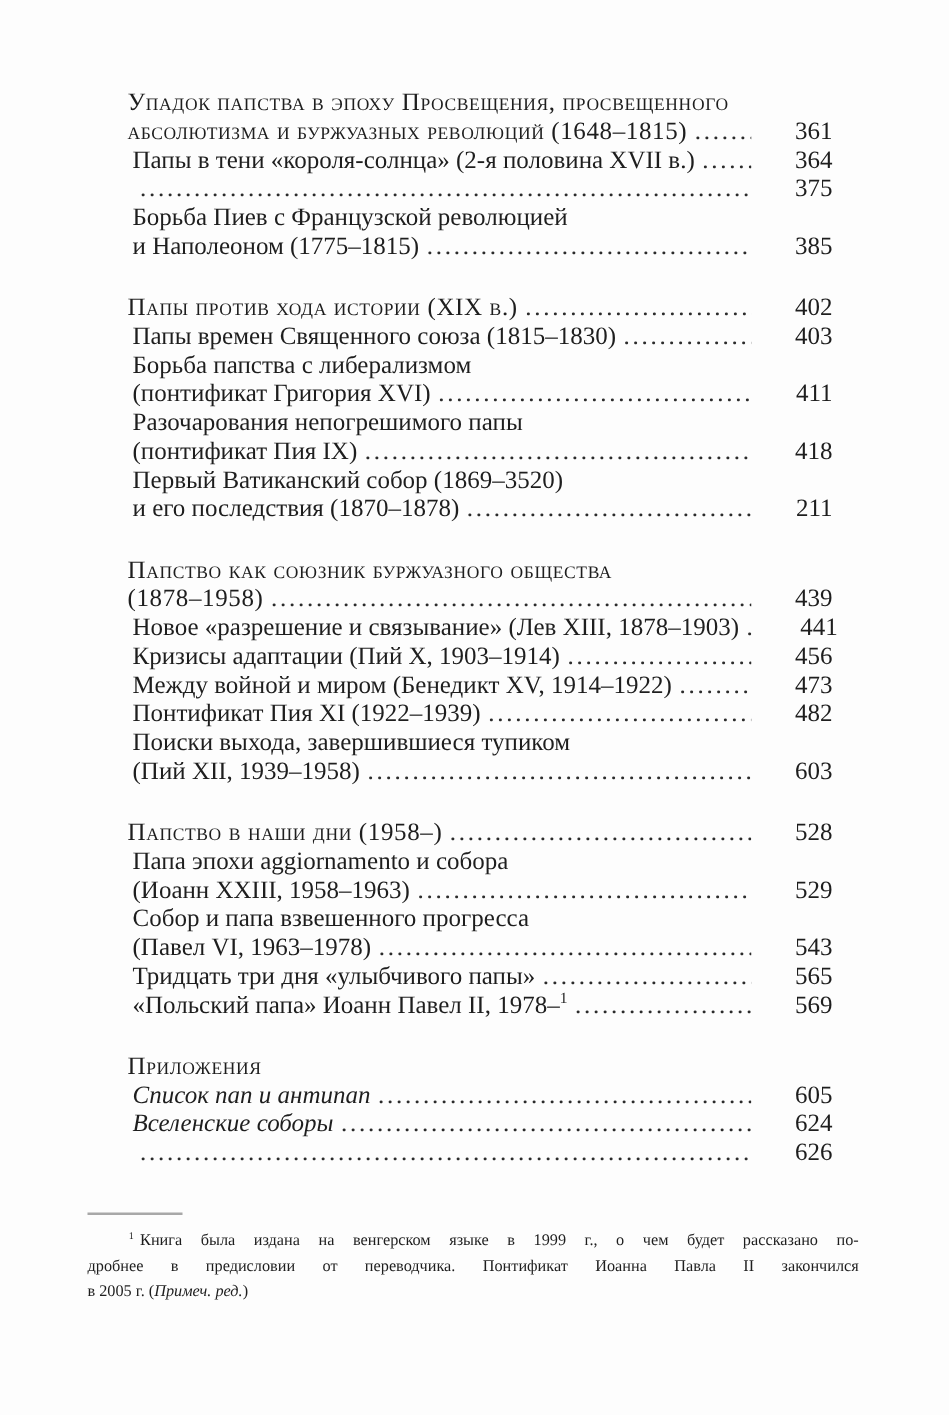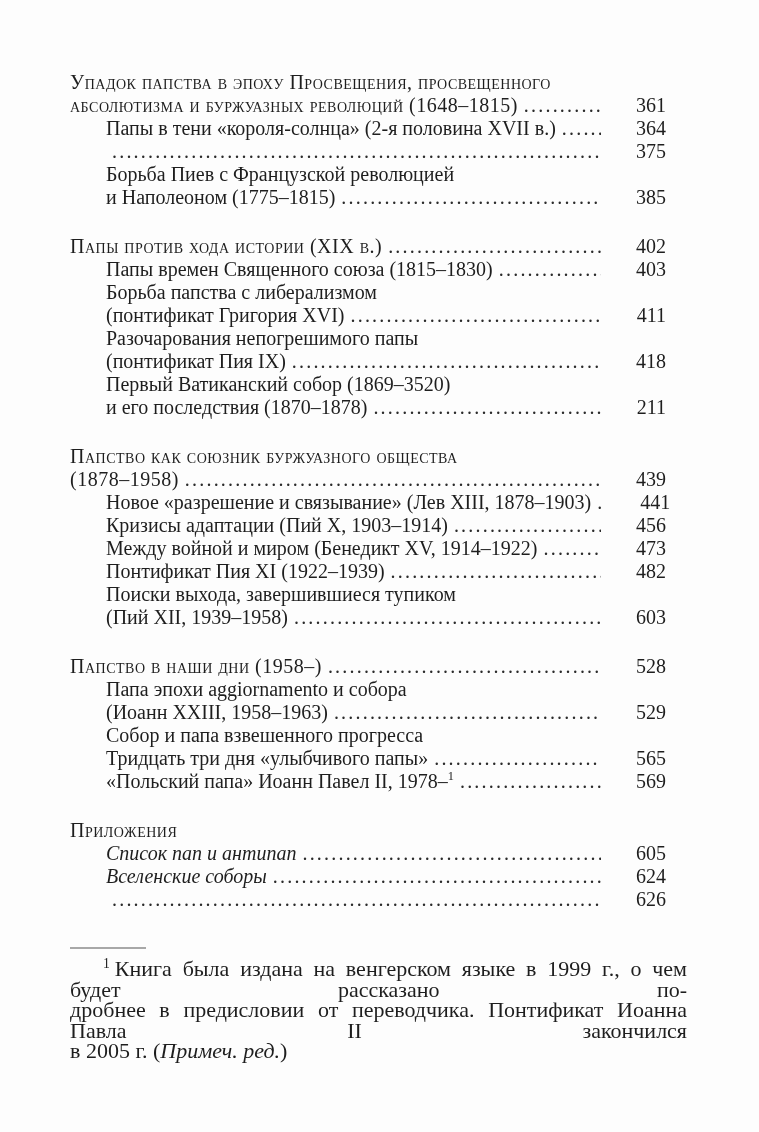--- a/index.html
+++ b/index.html
@@ -10,33 +10,33 @@
     font-family: "Liberation Serif", "DejaVu Serif", serif;
     font-size: 20px;
     overflow: hidden;
   }
   .page { box-sizing: border-box; padding: 71px 0 0 70px; }
   .toc { width: 596px; }
   .toc-section + .toc-section { margin-top: 26px; }
   .row { display: flex; align-items: baseline; line-height: 23px; }
   .row .txt { white-space: nowrap; flex: 0 0 auto; }
   .row.indent { padding-left: 36px; }
-  .row.heading .txt { font-variant: small-caps; letter-spacing: 0.5px; }
+  .row.heading .txt { font-variant: small-caps; letter-spacing: 0.5px; margin-left: 32px; }
   .row.italic .txt { font-style: italic; }
   .dots {
     flex: 1 1 auto; overflow: hidden; white-space: nowrap;
     margin: 0 3px 0 6px; min-width: 8px; color: #2b2b2b;
   }
   .dots::after {
     content: "...................................................................................................................................................";
     letter-spacing: 2.2px;
   }
   .pg { flex: 0 0 auto; margin-left: 32px; }
   sup { font-size: 62%; line-height: 0; }
-  .footnote { margin-top: 36px; width: 617px; font-size: 22px; line-height: 20.5px; }
+  .footnote { margin-top: 36px; width: 617px; font-size: 13px; line-height: 20.5px; }
   .fn-rule { width: 76px; border-top: 2px solid #a8a8a8; margin-bottom: 10px; }
   .fn-line.just { text-align: justify; text-align-last: justify; }
   .fn-indent { text-indent: 33px; }
   .fn-marker { margin-right: 5px; }
   .ital { font-style: italic; }
 </style>
 </head>
 <body>
 
 <div class="page">
@@ -154,20 +154,25 @@
         </div>
         <div class="row indent">
           <span class="txt">(Иоанн XXIII, 1958–1963)</span>
           <span class="dots"></span>
           <span class="pg">529</span>
         </div>
         <div class="row indent">
           <span class="txt">Собор и папа взвешенного прогресса</span>
         </div>
         <div class="row indent">
+          <span class="txt">(Павел VI, 1963–1978)</span>
+          <span class="dots"></span>
+          <span class="pg">543</span>
+        </div>
+        <div class="row indent">
           <span class="txt">Тридцать три дня «улыбчивого папы»</span>
           <span class="dots"></span>
           <span class="pg">565</span>
         </div>
         <div class="row indent">
           <span class="txt">«Польский папа» Иоанн Павел II, 1978–<sup>1</sup></span>
           <span class="dots"></span>
           <span class="pg">569</span>
         </div>
       </section>

